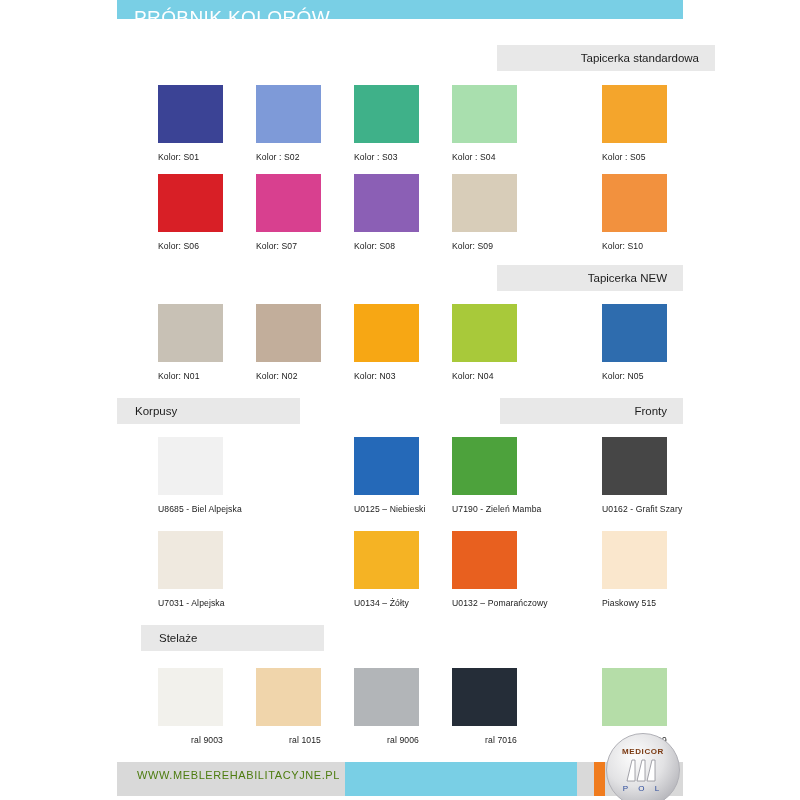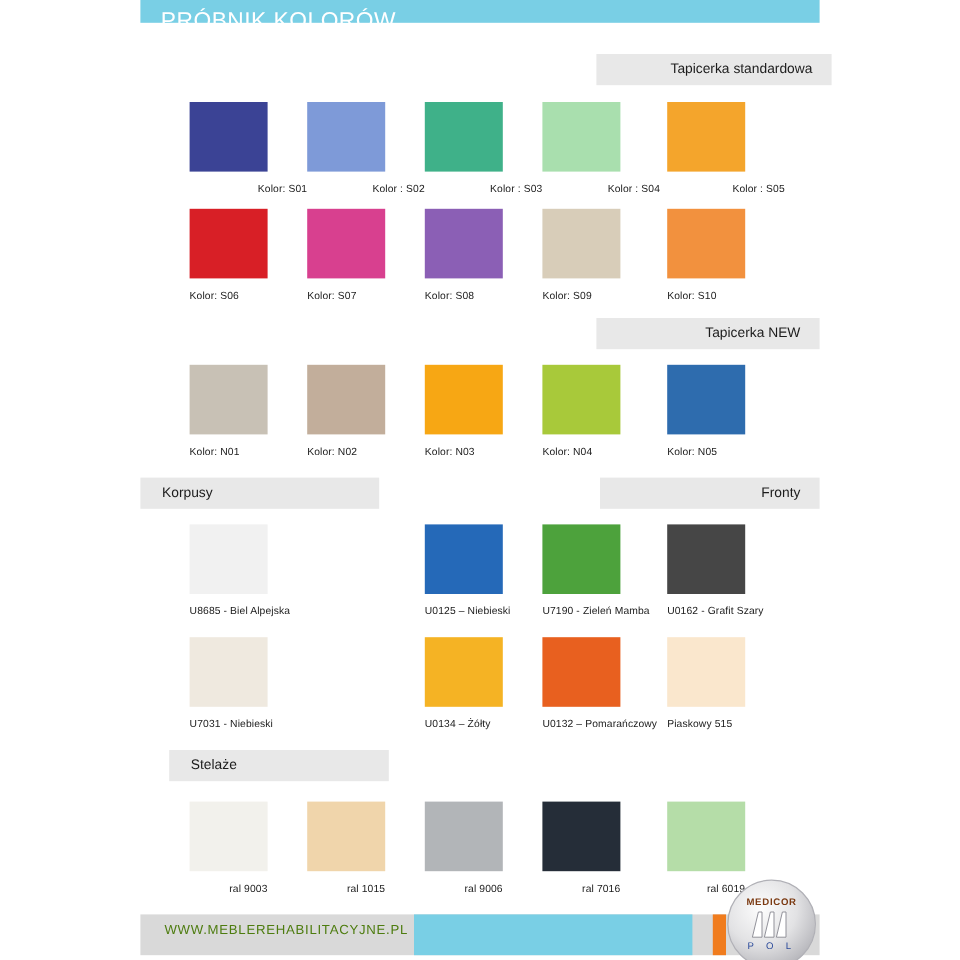--- a/index.html
+++ b/index.html
@@ -47,23 +47,23 @@
     white-space: nowrap;
   }
   .section-bar .bar-label {
     position: absolute;
     top: 0;
     line-height: 26px;
   }
   .section-bar.align-right .bar-label { right: 16px; }
   .section-bar.align-left  .bar-label { left: 18px; }
 
-  #bar-tapicerka-standardowa { left: 497px; top: 45px;  width: 196px; }
+  #bar-tapicerka-standardowa { left: 497px; top: 45px;  width: 218px; }
   #bar-tapicerka-new         { left: 497px; top: 265px; width: 186px; }
-  #bar-korpusy               { left: 117px; top: 398px; width: 183px; padding-left: 16px; }
+  #bar-korpusy               { left: 117px; top: 398px; width: 183px; }
   #bar-fronty                { left: 500px; top: 398px; width: 183px; }
   #bar-stelaze               { left: 117px; top: 625px; width: 183px; margin-left: 24px; }
 
   
   .swatch-cell {
     position: absolute;
     width: 98px;
   }
   .swatch-chip {
     width: 65px;
@@ -72,33 +72,33 @@
   }
   .swatch-label {
     margin-top: 9px;
     font-size: 8.6px;
     color: #1a1a1a;
     white-space: nowrap;
     letter-spacing: 0.1px;
   }
 
   
-  .row-s1  { top: 85px; text-align: right;  }
+  .row-s1  { top: 85px;  }
   .row-s2  { top: 174px; }
   .row-n1  { top: 304px; }
   .row-k1  { top: 437px; }
   .row-k2  { top: 531px; }
   .row-st  { top: 668px; text-align: center; }
 
   
   .col-1 { left: 158px; }
   .col-2 { left: 256px; }
   .col-3 { left: 354px; }
   .col-4 { left: 452px; }
-  .col-5 { left: 524px; padding-left: 32px; }
+  .col-5 { left: 570px; padding-left: 32px; }
 
   
   #footer-grey {
     position: absolute;
     left: 117px;
     top: 762px;
     width: 566px;
     height: 34px;
     background: #d9d9d9;
   }
@@ -259,21 +259,21 @@
   <span class="swatch-chip" style="background: rgb(46, 108, 174);"></span>
   <div class="swatch-label">Kolor: N05</div>
 </div>
 
 <div class="swatch-cell row-k1 col-1" style="width:130px;">
   <span class="swatch-chip" style="background: rgb(241, 241, 241);"></span>
   <div class="swatch-label">U8685 - Biel Alpejska</div>
 </div>
 <div class="swatch-cell row-k2 col-1" style="width:130px;">
   <span class="swatch-chip" style="background: rgb(239, 233, 223);"></span>
-  <div class="swatch-label">U7031 - Niebieski</div>
+  <div class="swatch-label">U7031 - Alpejska</div>
 </div>
 
 <div class="swatch-cell row-k1 col-3" style="width:98px;">
   <span class="swatch-chip" style="background: rgb(37, 105, 184);"></span>
   <div class="swatch-label">U0125 – Niebieski</div>
 </div>
 <div class="swatch-cell row-k1 col-4" style="width:98px;">
   <span class="swatch-chip" style="background: rgb(77, 162, 60);"></span>
   <div class="swatch-label">U7190 - Zieleń Mamba</div>
 </div>

